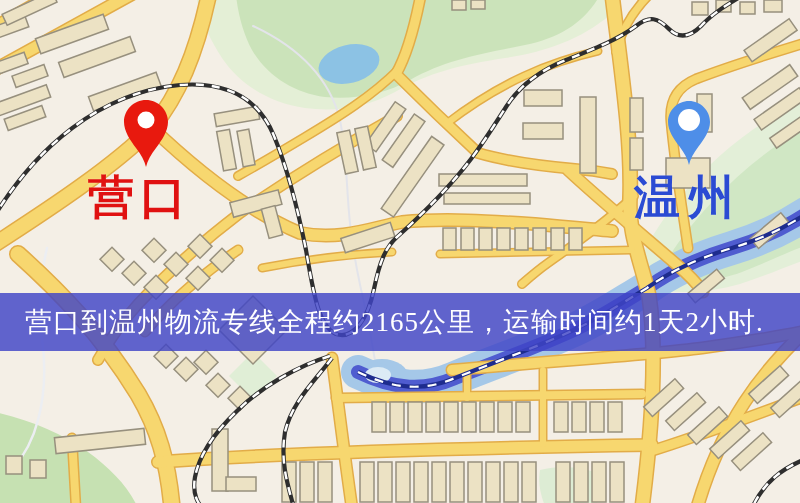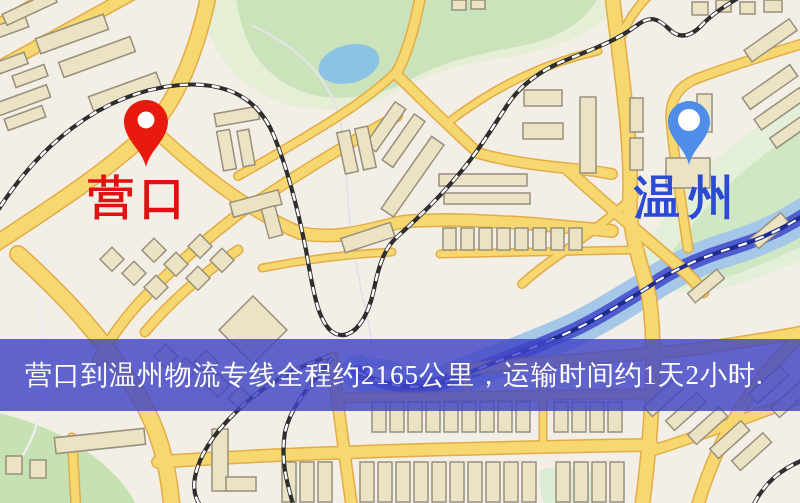--- a/index.html
+++ b/index.html
@@ -8,23 +8,23 @@
   .map-bg{position:absolute;left:0;top:0;width:800px;height:503px;display:block;}
   .pin{position:absolute;pointer-events:auto;}
   .pin-origin{left:120px;top:98px;}
   .pin-destination{left:664px;top:99px;}
   .place-label{position:absolute;line-height:1.05;white-space:nowrap;
                text-shadow:0 0 2px rgba(255,255,255,.35);}
   .label-origin{left:88px;top:174px;font-size:46px;font-weight:700;
                 color:#e01111;letter-spacing:6px;}
   .label-destination{left:634px;top:174px;font-size:46px;font-weight:600;
                      color:#2b4bd3;letter-spacing:8px;}
-  .info-banner{position:absolute;left:0;top:293px;width:800px;height:72px;
+  .info-banner{position:absolute;left:0;top:293px;width:800px;height:58px;
                background:rgba(64,68,198,0.82);display:flex;align-items:center;
-               box-sizing:border-box;padding-left:25px;margin-top:46px;}
+               box-sizing:border-box;padding-left:25px;}
   .info-banner span{color:#ffffff;font-size:27px;letter-spacing:1px;white-space:nowrap;}
 </style>
 </head>
 <body>
 
 <div class="stage">
 
   <svg class="map-bg" viewBox="0 0 800 503" xmlns="http://www.w3.org/2000/svg">
     <defs>
       <path id="r1" d="M -6,70 L 132,-6"></path>

